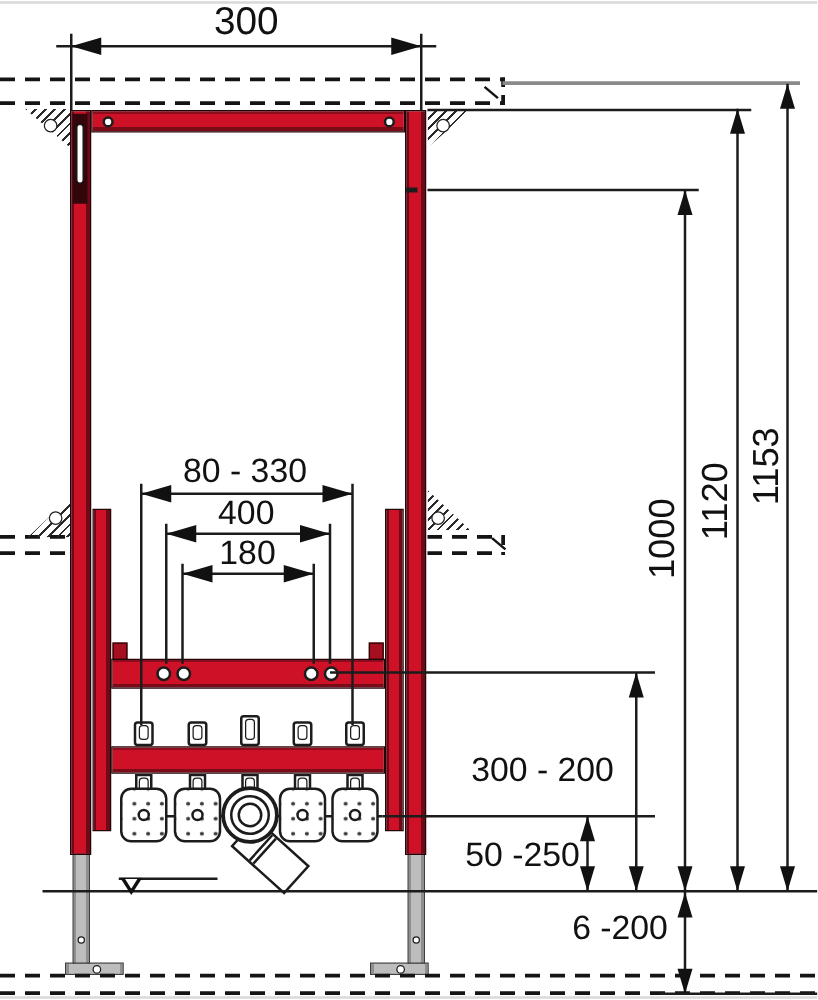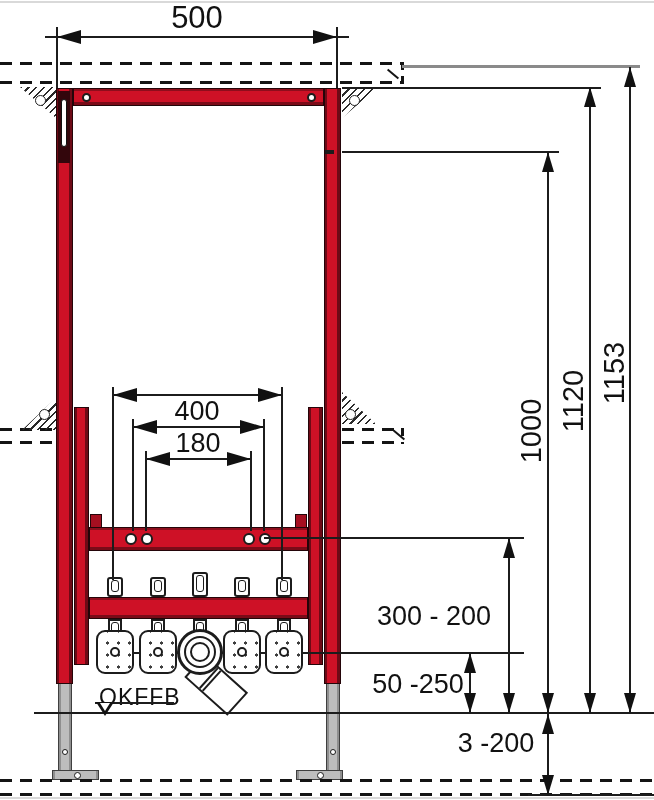--- a/index.html
+++ b/index.html
@@ -146,35 +146,35 @@
   <div class="bolt" style="left:279px;top:647px;width:10px;height:10px;"></div>
 
   <div class="pipe">
       <div class="coupling"></div>
     </div>
   <div class="ring" style="left:177px;top:629px;width:46px;height:46px;border-width:3px;"></div>
   <div class="ring" style="left:184px;top:636px;width:32px;height:32px;border-width:2px;"></div>
   <div class="ring" style="left:190px;top:642px;width:20px;height:20px;border-width:2px;"></div>
 
   <div class="hl" style="left:34px;top:712px;width:620px;"></div>
-  <div style="position:absolute;left:99px;top:684px;font-size:23px;letter-spacing:1px;">OKFFB</div>
   <div class="hl" style="left:95px;top:702px;width:79px;"></div>
   <div class="tri" style="left:96px;top:702px;width:18px;height:14px;background:#111;"></div>
   <div class="tri" style="left:100px;top:703px;width:10px;height:8px;background:#fff;"></div>
 
   <div class="dh" style="left:0;top:779px;width:654px;"></div>
   <div class="dh" style="left:0;top:793px;width:654px;"></div>
 
-  <div class="dim big" style="left:197px;top:17px;">500</div>
+  <div class="dim big" style="left:197px;top:17px;">300</div>
   <div class="hl" style="left:45px;top:36px;width:304px;"></div>
   <div class="ar ar-l" style="left:57px;top:30px;"></div>
   <div class="ar ar-r" style="left:313px;top:30px;"></div>
   <div class="vl thin" style="left:56px;top:27px;height:61px;"></div>
   <div class="vl thin" style="left:336px;top:27px;height:61px;"></div>
 
+  <div class="dim" style="left:196px;top:377px;">80 - 330</div>
   <div class="hl" style="left:113px;top:394px;width:169px;"></div>
   <div class="ar ar-l" style="left:113px;top:388px;"></div>
   <div class="ar ar-r" style="left:258px;top:388px;"></div>
   <div class="vl thin" style="left:112px;top:387px;height:193px;"></div>
   <div class="vl thin" style="left:281px;top:387px;height:193px;"></div>
 
   <div class="dim" style="left:197px;top:411px;">400</div>
   <div class="hl" style="left:133px;top:426px;width:131px;"></div>
   <div class="ar ar-l" style="left:133px;top:420px;"></div>
   <div class="ar ar-r" style="left:240px;top:420px;"></div>
@@ -213,18 +213,18 @@
   <div class="dim" style="left:434px;top:616px;">300 - 200</div>
   <div class="vl thin" style="left:508px;top:538px;height:175px;"></div>
   <div class="ar ar-u" style="left:503px;top:538px;"></div>
   <div class="ar ar-d" style="left:503px;top:693px;"></div>
 
   <div class="dim" style="left:418px;top:684px;">50 -250</div>
   <div class="vl thin" style="left:469px;top:653px;height:60px;"></div>
   <div class="ar ar-u" style="left:464px;top:653px;"></div>
   <div class="ar ar-d" style="left:464px;top:693px;"></div>
 
-  <div class="dim" style="left:496px;top:743px;">3 -200</div>
+  <div class="dim" style="left:496px;top:743px;">6 -200</div>
   <div class="vl thin" style="left:547px;top:713px;height:82px;"></div>
   <div class="ar ar-u" style="left:542px;top:714px;"></div>
   <div class="ar ar-d" style="left:542px;top:775px;"></div>
 
 </div>
 
 </body></html>

